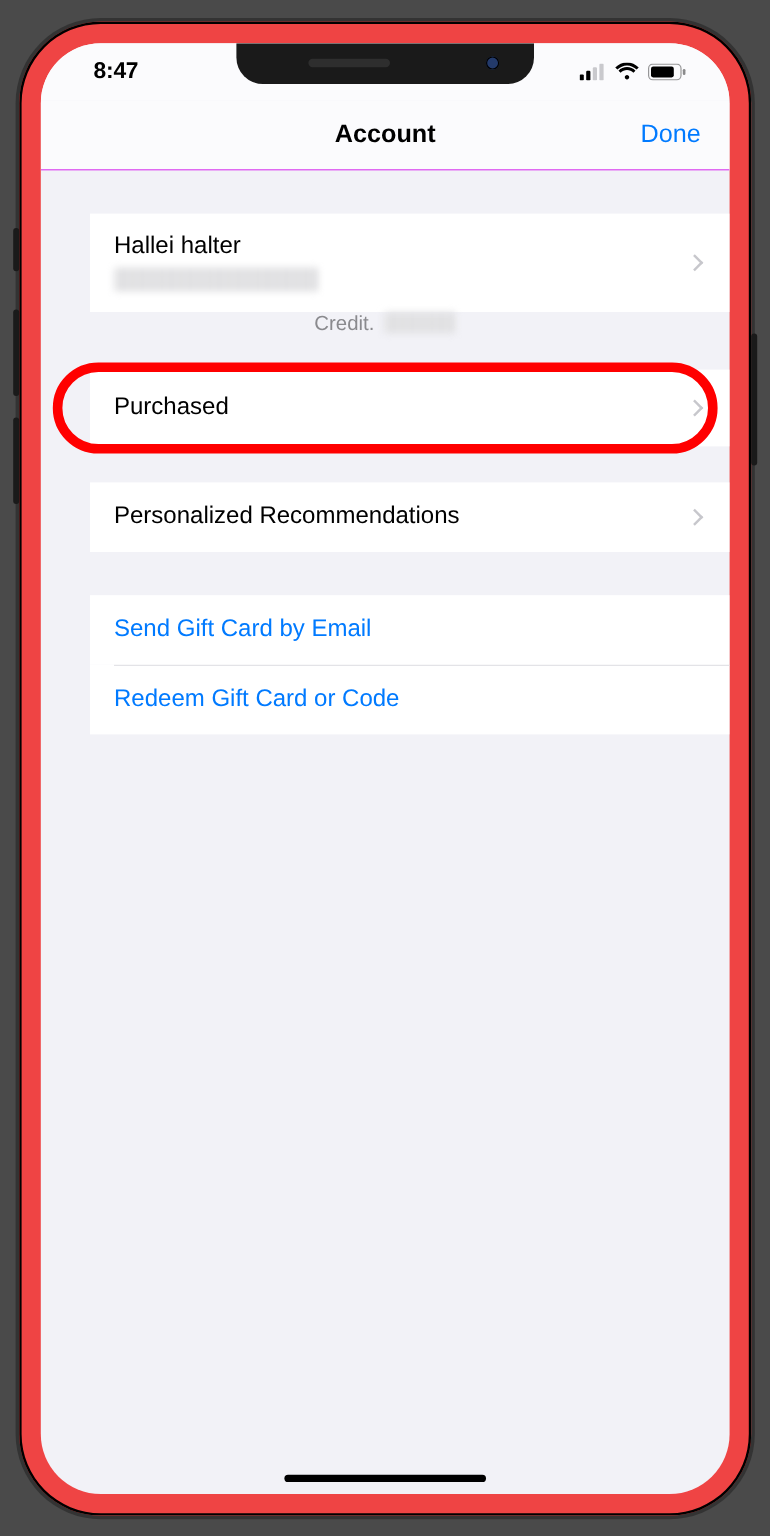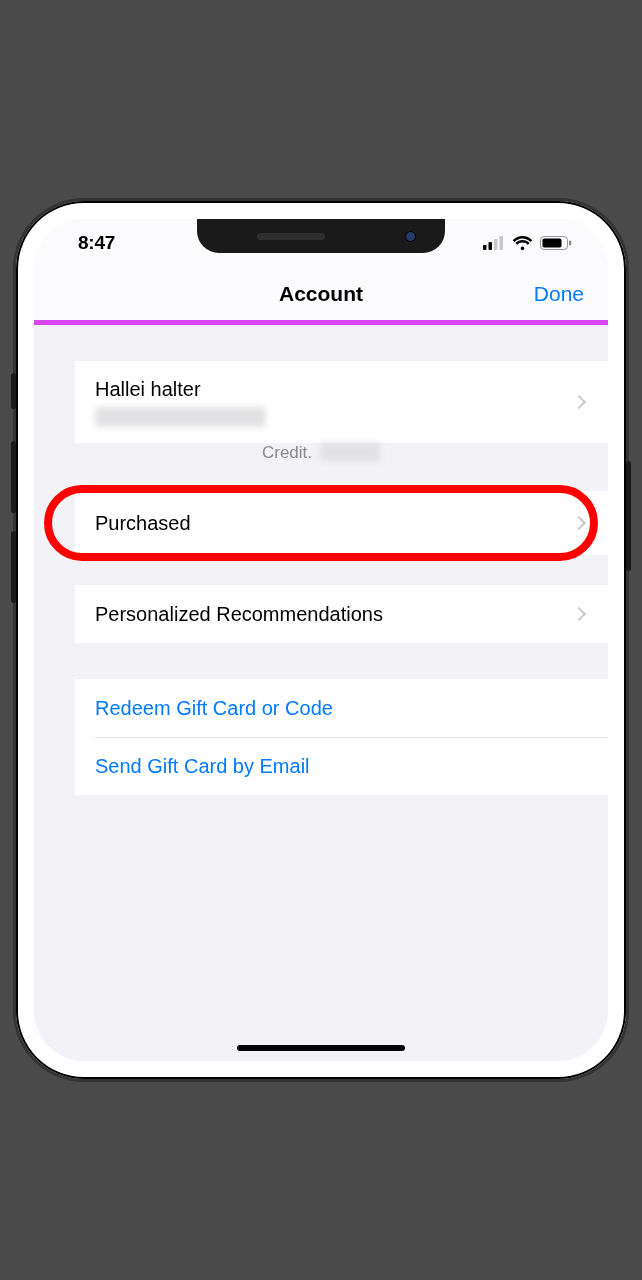--- a/index.html
+++ b/index.html
@@ -7,22 +7,22 @@
     background: #4a4a4a;
     font-family: -apple-system, "SF Pro Text", "Helvetica Neue", Arial, sans-serif;
     width: 642px;
     height: 1280px;
     display: flex;
     align-items: center;
     justify-content: center;
   }
   .device {
     width: 610px;
-    height: 878px;
-    background: #ffffff;
+    height: 1245px;
+    background: #ef4444;
     border-radius: 68px;
     padding: 18px;
     box-shadow: inset 0 0 0 2px #000, 0 0 0 3px #333;
     position: relative;
   }
   .screen {
     width: 100%;
     height: 100%;
     background: #f2f2f7;
     border-radius: 50px;
@@ -69,21 +69,21 @@
   }
   .status-icons {
     display: flex;
     align-items: center;
     gap: 7px;
     padding-right: 8px;
   }
   .nav {
     height: 58px;
     background: #fbfbfd;
-    border-bottom: 5px solid #d946ef;
+    border-bottom: 1px solid #d946ef;
     display: grid;
     grid-template-columns: 1fr auto 1fr;
     align-items: center;
     padding: 0 20px;
   }
   .nav-title {
     font-size: 21px;
     font-weight: 600;
     color: #000;
     text-align: center;
@@ -239,24 +239,24 @@
     <div class="section-gap-sm"></div>
 
     <div class="cell">
       <span class="cell-label">Personalized Recommendations</span>
       <span class="chevron"></span>
     </div>
 
     <div class="section-gap"></div>
 
     <div class="cell">
+      <span class="cell-link">Send Gift Card by Email</span>
+    </div>
+    <div class="cell">
       <span class="cell-link">Redeem Gift Card or Code</span>
-    </div>
-    <div class="cell">
-      <span class="cell-link">Send Gift Card by Email</span>
     </div>
 
     <div class="section-gap"></div>
 
 
     <div class="home-indicator"></div>
   </div>
 </div>
 
 </body></html>

